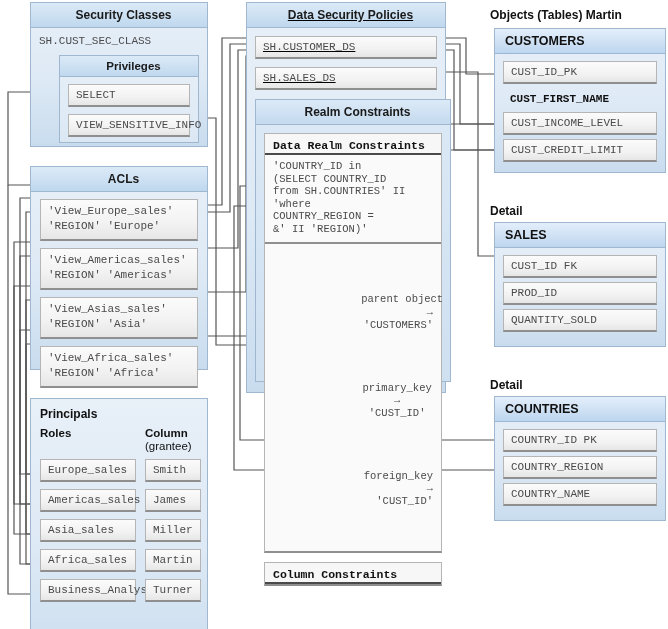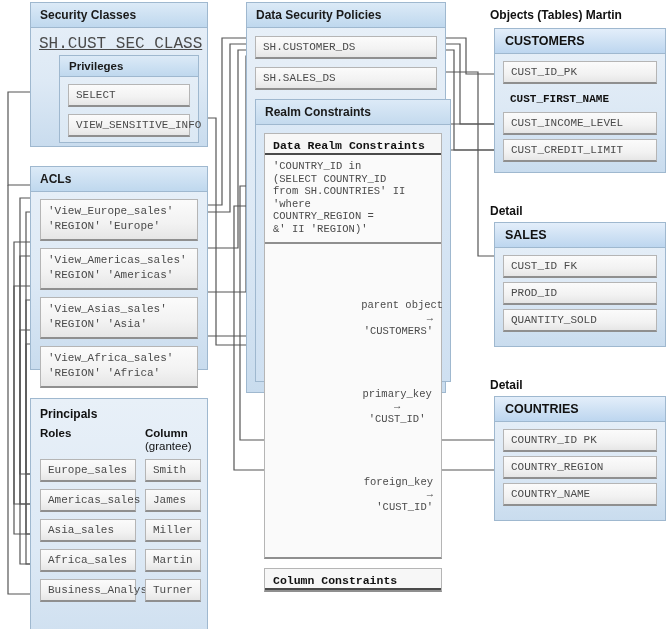--- a/index.html
+++ b/index.html
@@ -18,20 +18,21 @@
     background:linear-gradient(to bottom,#e8f0f8 0%,#dde9f5 55%,#c9dcee 100%);
     border:1px solid #9fb8cf;
     box-sizing:border-box;
   }
   .panel-head{
     background:linear-gradient(to bottom,#dceaf7 0%,#bfd8ee 100%);
     border-bottom:1px solid #9fb8cf;
     font-weight:bold;font-size:12px;color:#1a1a1a;
     padding:5px 0 5px 9px;
     box-sizing:border-box;
+    text-align:center;
   }
   .panel-body{padding:8px;box-sizing:border-box;}
 
   
   .fld{
     background:linear-gradient(to bottom,#fbfbfb 0%,#f2f2f2 60%,#e6e6e6 100%);
     border:1px solid #b5b5b5;
     border-bottom:2px solid #8f8f8f;
     font-family:"Liberation Mono", monospace;
     font-size:11px;color:#4a4a4a;
@@ -69,31 +70,31 @@
 
   
   .caption{
     position:absolute;z-index:2;
     font-weight:bold;font-size:12px;color:#111;
   }
 
   
   #securityClasses{left:30px;top:2px;width:178px;height:145px;}
   #sc-name{position:absolute;left:8px;top:32px;width:162px;
-      font-family:"Liberation Mono",monospace;font-size:16px;color:#4a4a4a;text-decoration:underline;}
+      font-family:"Liberation Mono",monospace;font-size:11px;color:#4a4a4a;}
   #privileges{position:absolute;left:28px;top:52px;width:140px;height:88px;
       background:linear-gradient(to bottom,#e8f0f8 0%,#dbe8f4 100%);
       border:1px solid #9fb8cf;box-sizing:border-box;}
   #privileges .panel-head{background:linear-gradient(to bottom,#dceaf7,#bfd8ee);
       padding:4px 0 4px 9px;font-size:11.5px;}
 
   #acls{left:30px;top:166px;width:178px;height:204px;}
   #principals{left:30px;top:398px;width:178px;height:278px;}
 
-  #dsp{left:246px;top:2px;width:200px;height:391px;}
+  #dsp{left:246px;top:2px;width:200px;height:391px;text-decoration:underline;}
   #realm{position:absolute;left:8px;top:96px;width:196px;height:283px;
       background:linear-gradient(to bottom,#dce9f6 0%,#cfe0f1 100%);
       border:1px solid #9fb8cf;box-sizing:border-box;}
   #realm>.panel-head{background:linear-gradient(to bottom,#dceaf7,#c4daee);padding:5px 0 5px 9px;}
 
   #customers{left:494px;top:28px;width:172px;height:145px;}
   #sales{left:494px;top:222px;width:172px;height:125px;}
   #countries{left:494px;top:396px;width:172px;height:125px;}
 
   .tbl-head{
@@ -233,21 +234,21 @@
       <div class="panel-head">Realm Constraints</div>
       <div style="padding:8px;">
         <div class="whitecard" style="margin-bottom:9px;">
           <div class="hd">Data Realm Constraints</div>
           <div class="bd">'COUNTRY_ID in
 (SELECT COUNTRY_ID
 from SH.COUNTRIES' II
 'where
 COUNTRY_REGION =
 &amp;' II 'REGION)'</div>
-          <div class="bd" style="border-top:2px solid #8f8f8f;padding-top:18px;">
+          <div class="bd" style="border-top:2px solid #8f8f8f;padding-top:12px;">
             <div style="text-align:right;">
               <span>parent object</span>
               <span>→</span>
               <span>'CUSTOMERS'</span>
             </div>
             <div style="text-align:center;">
               <span>primary_key</span>
               <span>→</span>
               <span>'CUST_ID'</span>
             </div>

